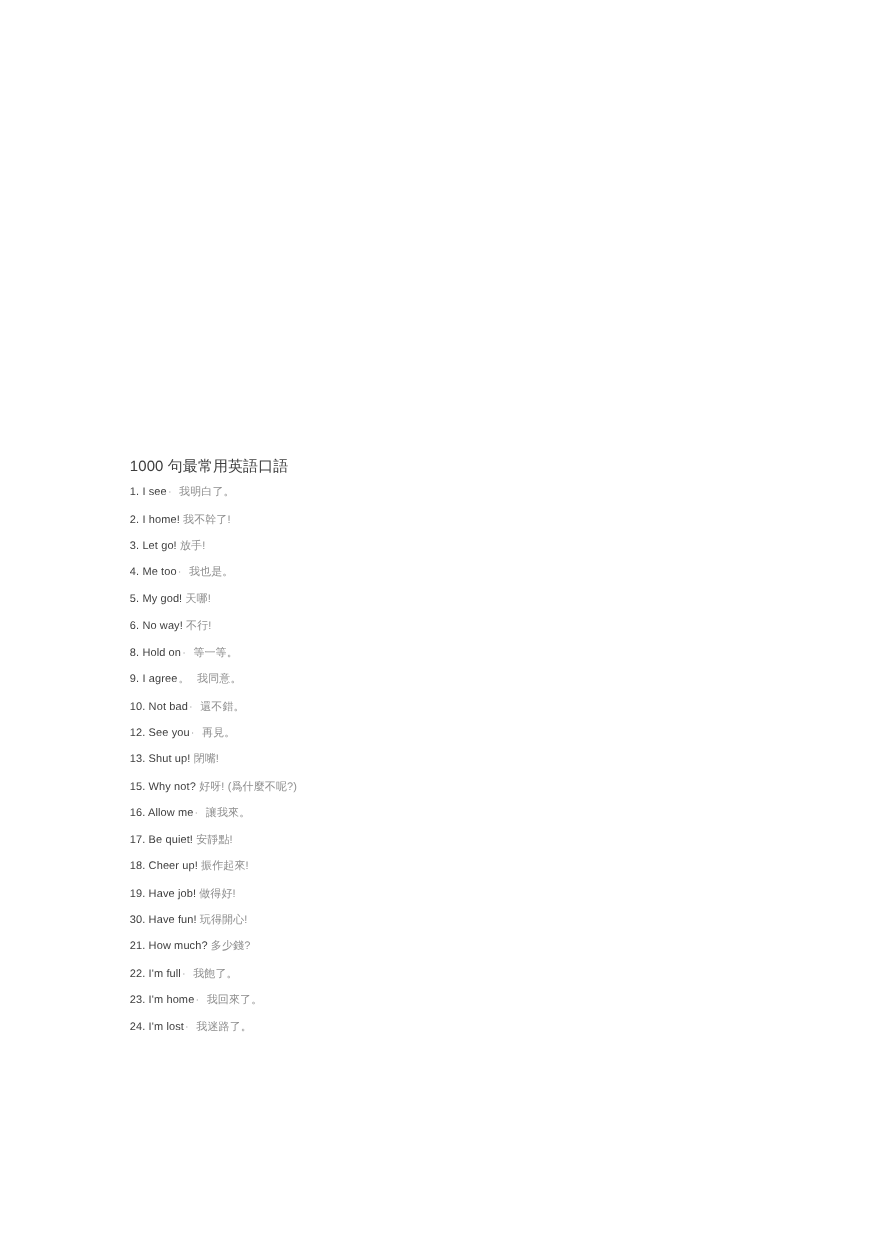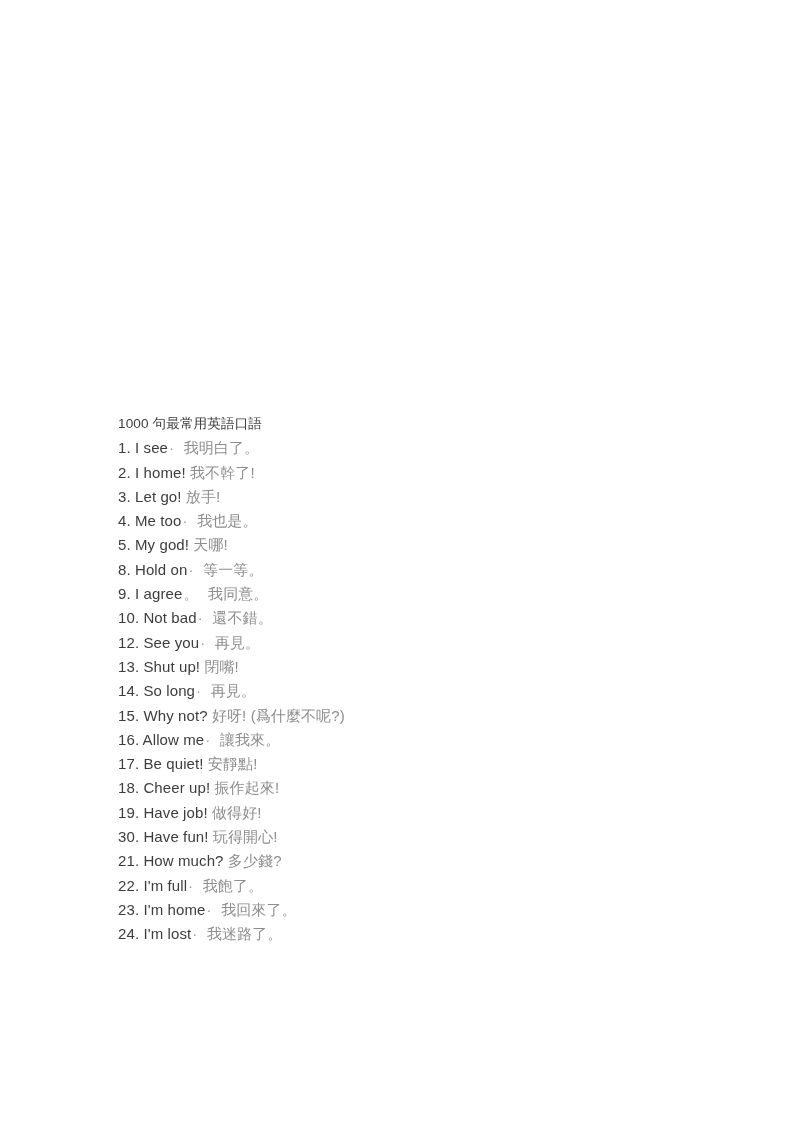--- a/index.html
+++ b/index.html
@@ -35,21 +35,21 @@
 
   .doc-title {
     font-size: 13.6px;
     line-height: 24.3px;
     color: #3d3d3d;
     white-space: nowrap;
     letter-spacing: 0.1px;
   }
 
   .phrase-line {
-    font-size: 15px;
+    font-size: 10px;
     line-height: 24.3px;
     color: #3d3d3d;
     white-space: nowrap;
     letter-spacing: 0.1px;
   }
 
   .num {
     color: #3d3d3d;
   }
 
@@ -78,26 +78,26 @@
   <div id="content-block">
 
     <div class="doc-title">1000 句最常用英語口語</div>
 
     <div id="phrase-list">
         <div class="phrase-line"><span class="num">1.</span> <span class="en">I see</span><span class="sep">·</span>&nbsp; <span class="zh">我明白了。</span></div>
         <div class="phrase-line"><span class="num">2.</span> <span class="en">I home!</span> <span class="zh">我不幹了!</span></div>
         <div class="phrase-line"><span class="num">3.</span> <span class="en">Let go!</span> <span class="zh">放手!</span></div>
         <div class="phrase-line"><span class="num">4.</span> <span class="en">Me too</span><span class="sep">·</span>&nbsp; <span class="zh">我也是。</span></div>
         <div class="phrase-line"><span class="num">5.</span> <span class="en">My god!</span> <span class="zh">天哪!</span></div>
+        <div class="phrase-line"><span class="num">6.</span> <span class="en">No way!</span> <span class="zh">不行!</span></div>
         <div class="phrase-line"><span class="num">8.</span> <span class="en">Hold on</span><span class="sep">·</span>&nbsp; <span class="zh">等一等。</span></div>
         <div class="phrase-line"><span class="num">9.</span> <span class="en">I agree</span><span class="sep">。</span>&nbsp; <span class="zh">我同意。</span></div>
         <div class="phrase-line"><span class="num">10.</span> <span class="en">Not bad</span><span class="sep">·</span>&nbsp; <span class="zh">還不錯。</span></div>
         <div class="phrase-line"><span class="num">12.</span> <span class="en">See you</span><span class="sep">·</span>&nbsp; <span class="zh">再見。</span></div>
         <div class="phrase-line"><span class="num">13.</span> <span class="en">Shut up!</span> <span class="zh">閉嘴!</span></div>
-        <div class="phrase-line"><span class="num">14.</span> <span class="en">So long</span><span class="sep">·</span>&nbsp; <span class="zh">再見。</span></div>
         <div class="phrase-line"><span class="num">15.</span> <span class="en">Why not?</span> <span class="zh">好呀! (爲什麼不呢?)</span></div>
         <div class="phrase-line"><span class="num">16.</span> <span class="en">Allow me</span><span class="sep">·</span>&nbsp; <span class="zh">讓我來。</span></div>
         <div class="phrase-line"><span class="num">17.</span> <span class="en">Be quiet!</span> <span class="zh">安靜點!</span></div>
         <div class="phrase-line"><span class="num">18.</span> <span class="en">Cheer up!</span> <span class="zh">振作起來!</span></div>
         <div class="phrase-line"><span class="num">19.</span> <span class="en">Have job!</span> <span class="zh">做得好!</span></div>
         <div class="phrase-line"><span class="num">30.</span> <span class="en">Have fun!</span> <span class="zh">玩得開心!</span></div>
         <div class="phrase-line"><span class="num">21.</span> <span class="en">How much?</span> <span class="zh">多少錢?</span></div>
         <div class="phrase-line"><span class="num">22.</span> <span class="en">I'm full</span><span class="sep">·</span>&nbsp; <span class="zh">我飽了。</span></div>
         <div class="phrase-line"><span class="num">23.</span> <span class="en">I'm home</span><span class="sep">·</span>&nbsp; <span class="zh">我回來了。</span></div>
         <div class="phrase-line"><span class="num">24.</span> <span class="en">I'm lost</span><span class="sep">·</span>&nbsp; <span class="zh">我迷路了。</span></div>

